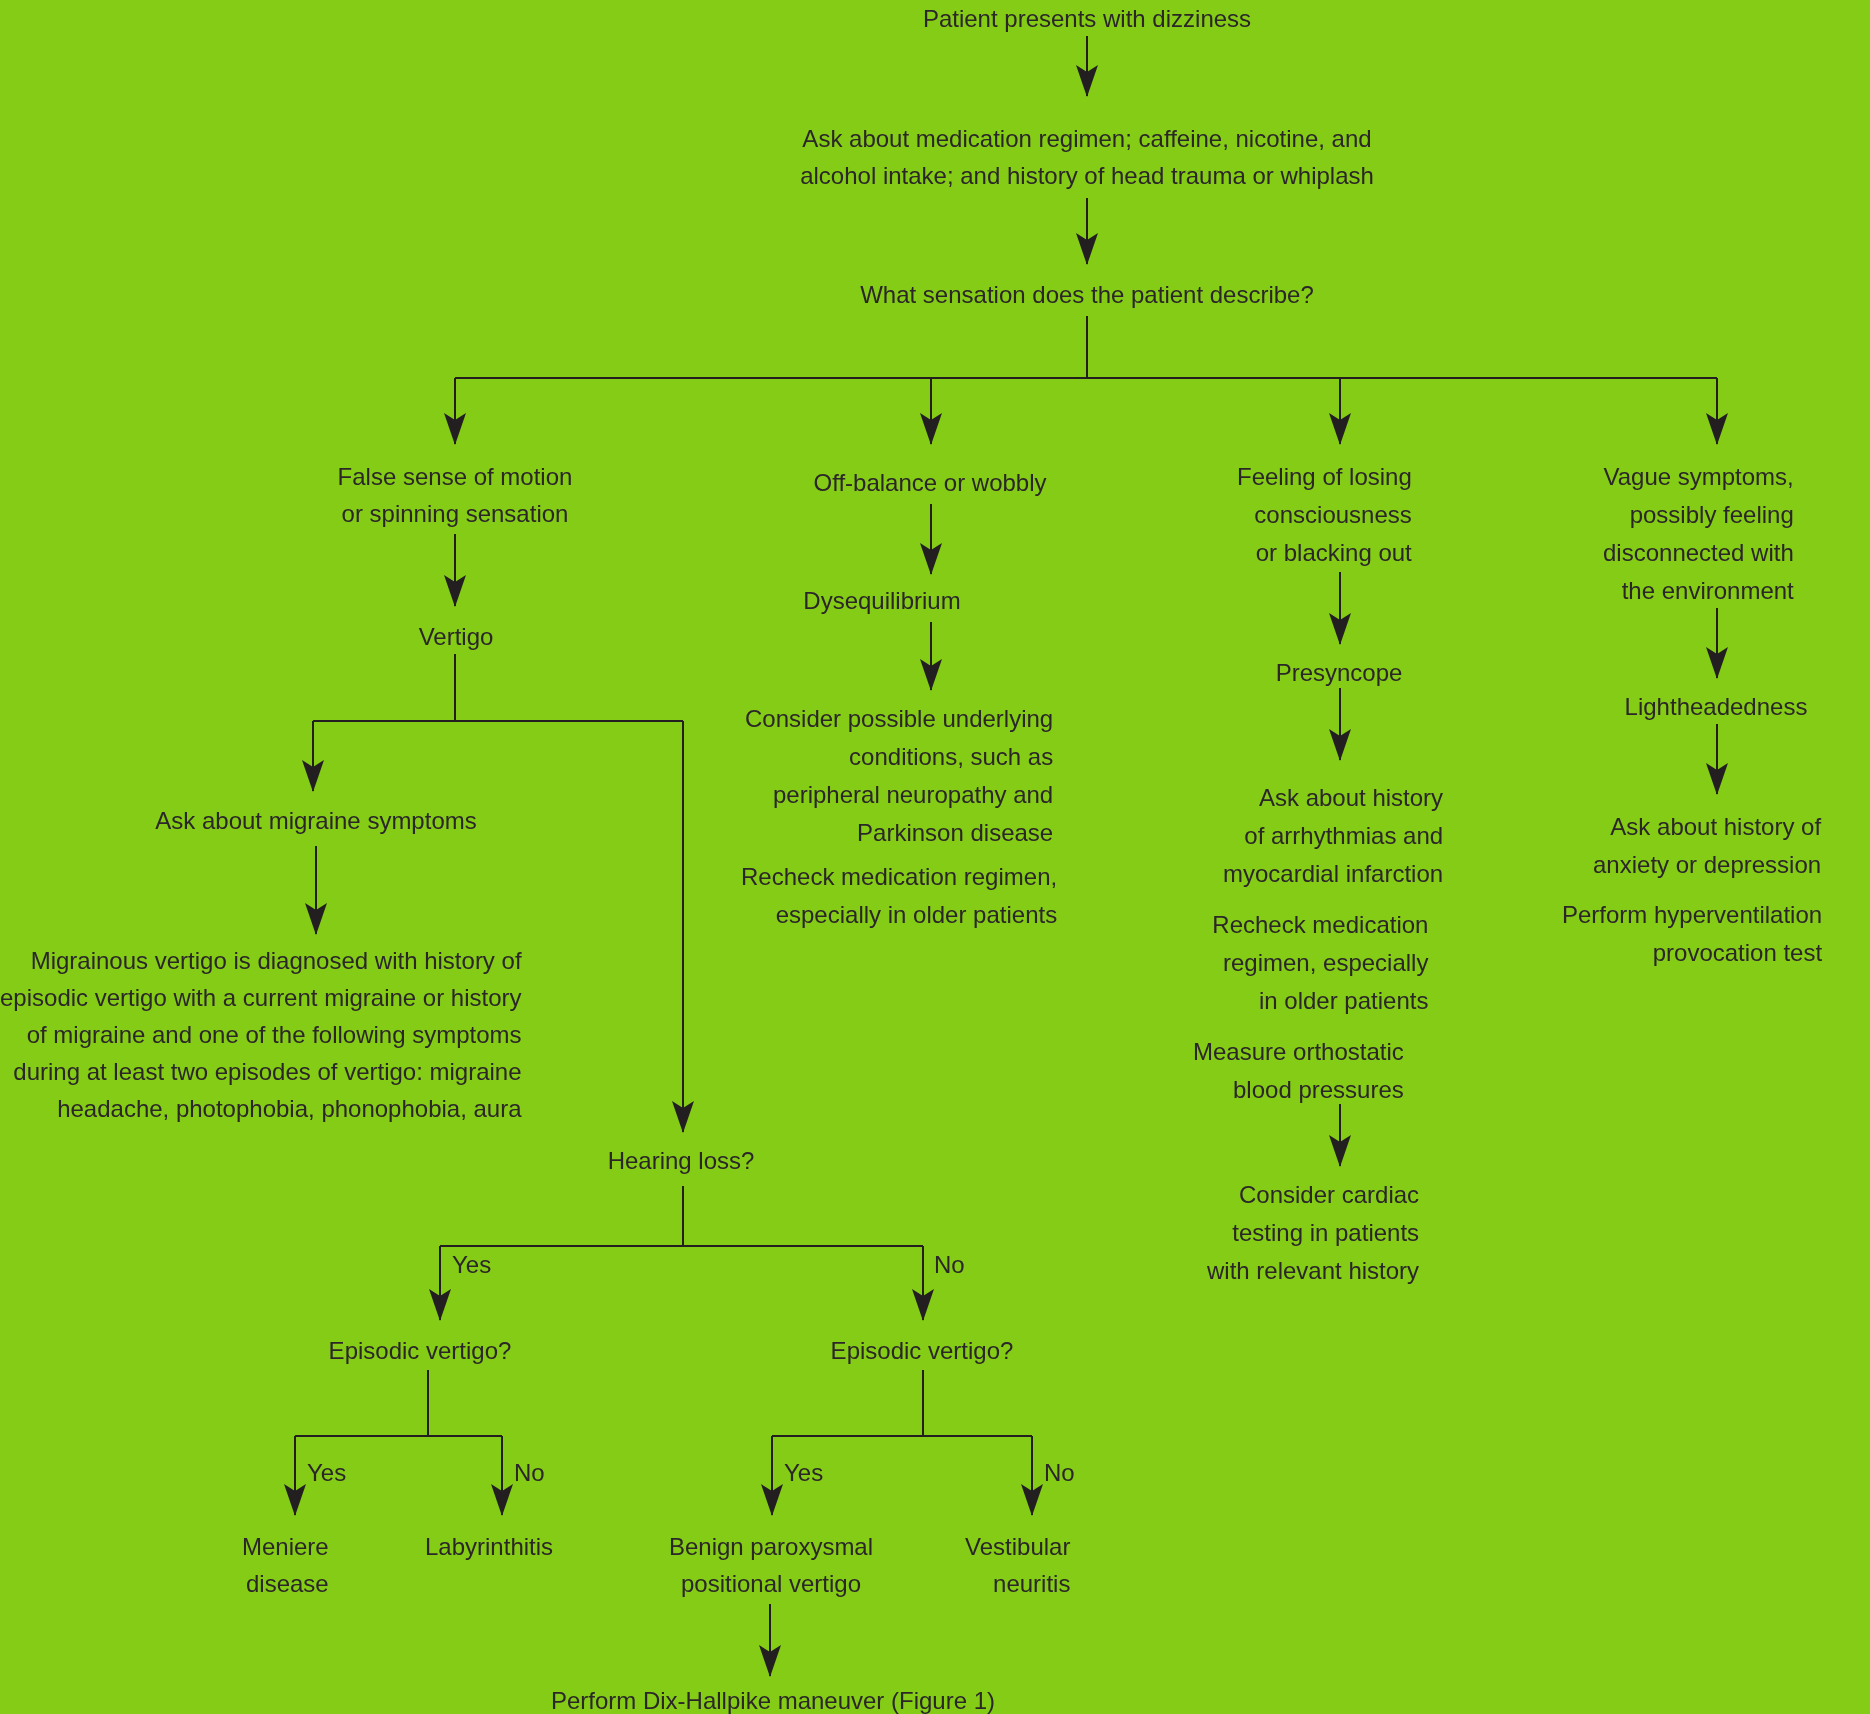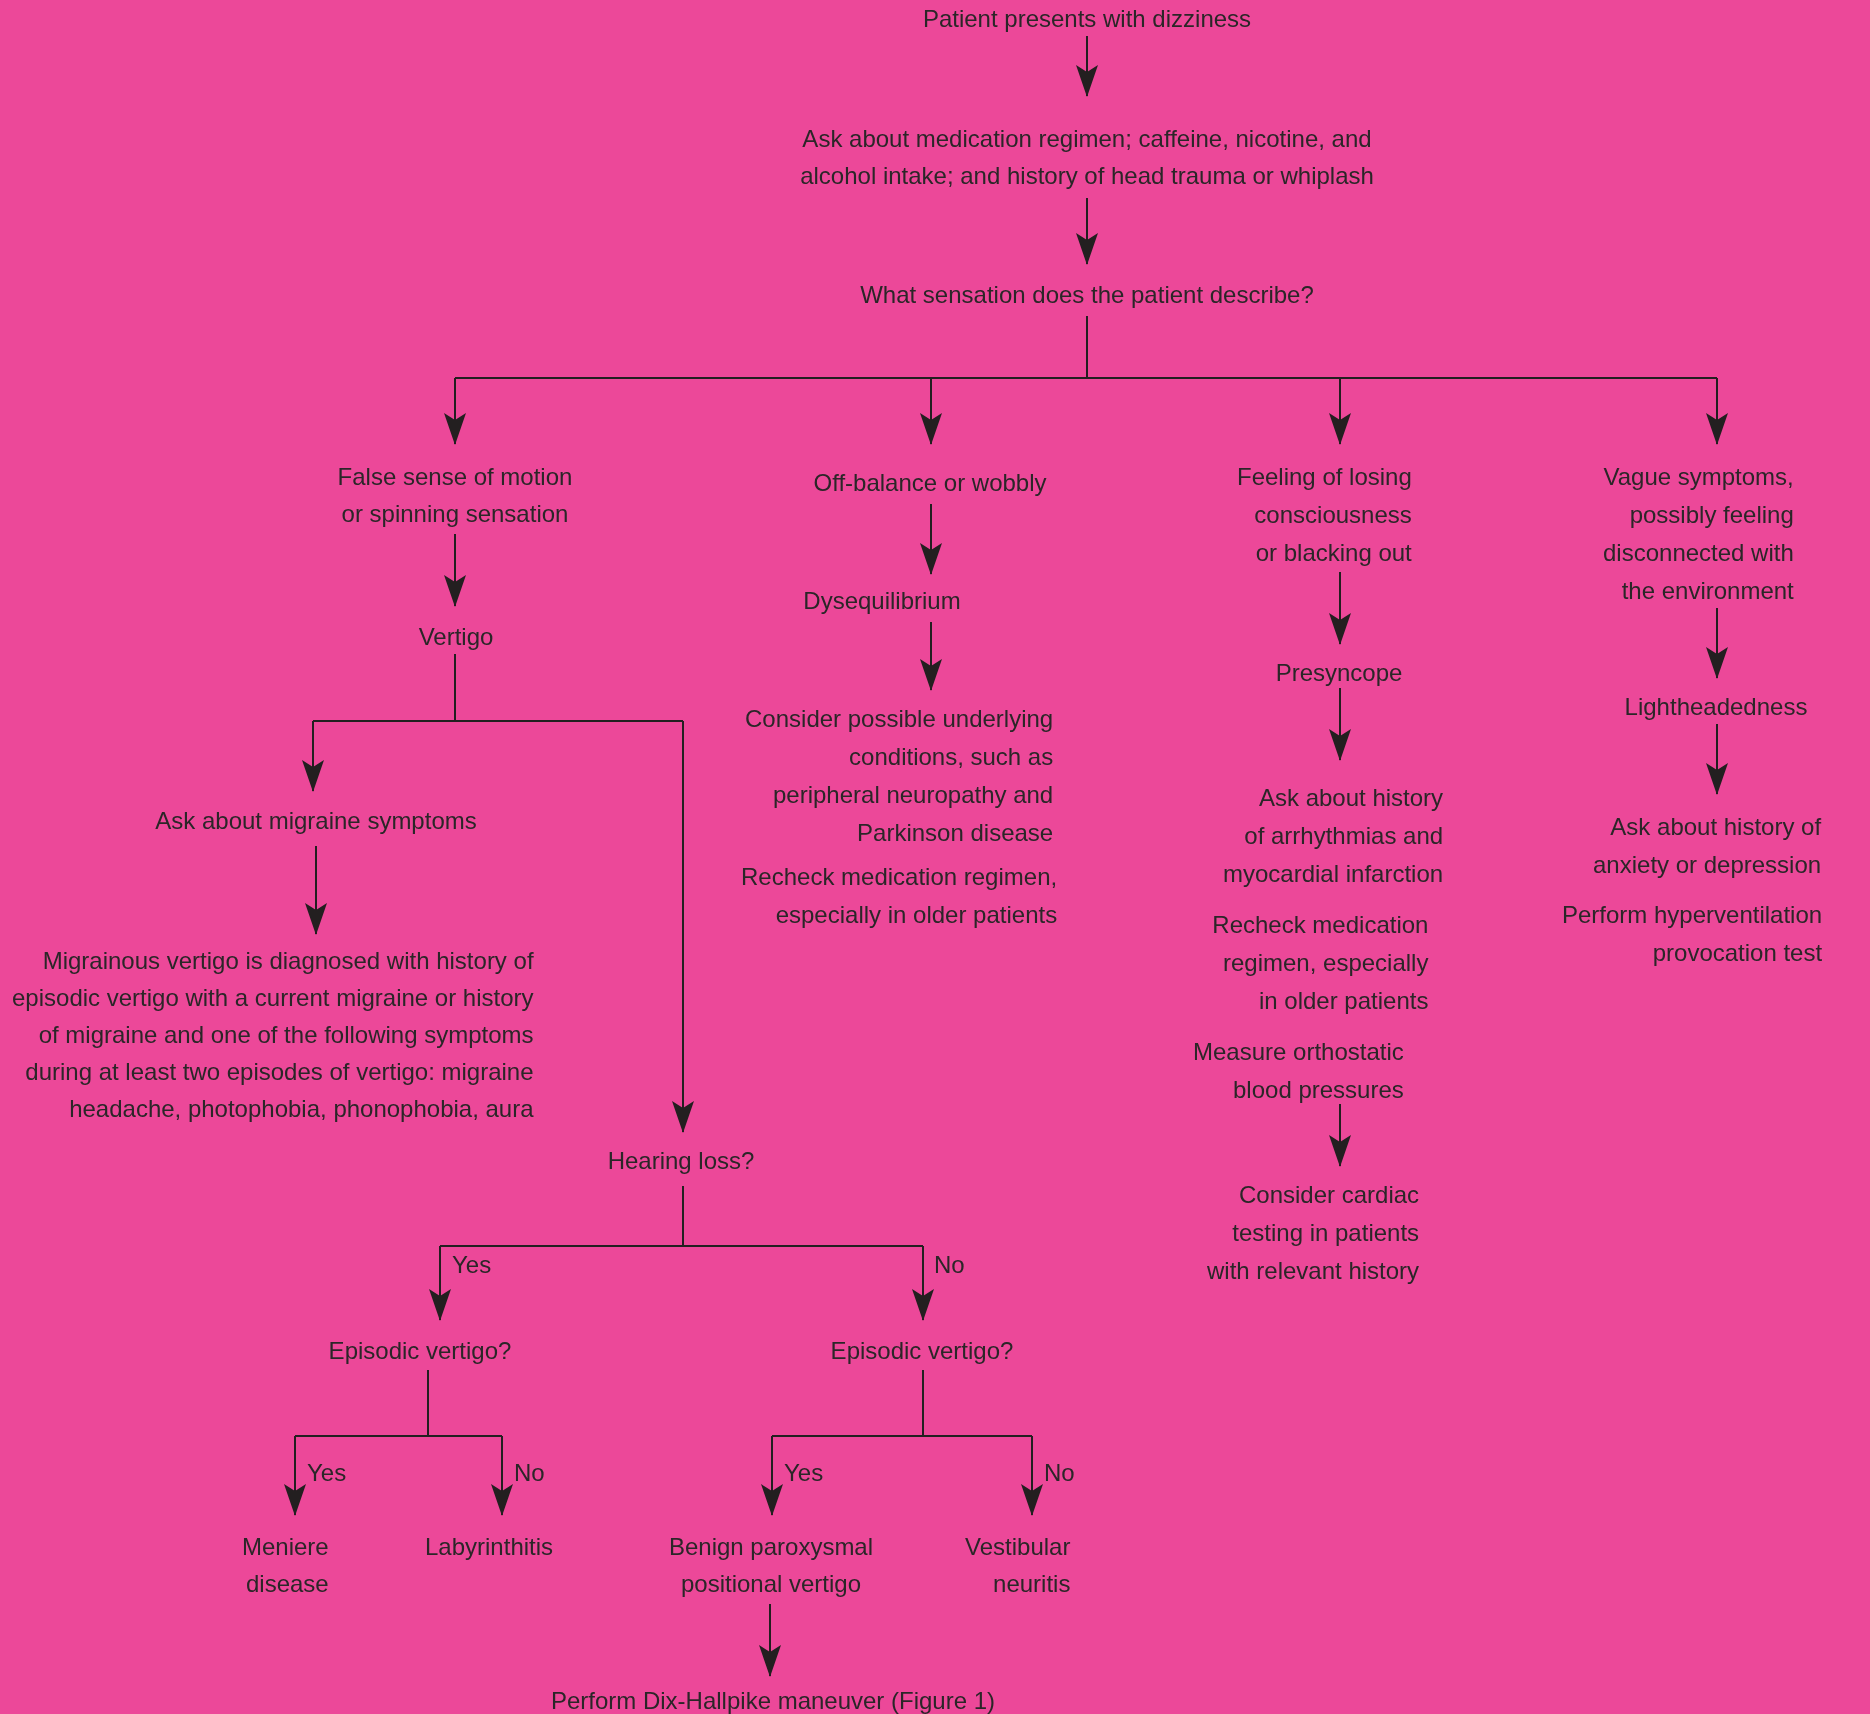--- a/index.html
+++ b/index.html
@@ -1,20 +1,20 @@
 <!DOCTYPE html>
 <html><head>
 <meta charset="utf-8">
 <style>
   html, body { margin: 0; padding: 0; background: #ffffff; }
   #canvas {
     position: relative;
     width: 1870px;
     height: 1714px;
-    background: #ec4899;
+    background: #84cc16;
     font-family: "Liberation Sans", "DejaVu Sans", sans-serif;
     color: #2b2628;
     overflow: hidden;
   }
   #connectors {
     position: absolute;
     left: 0; top: 0;
   }
   .node {
     position: absolute;
@@ -81,21 +81,21 @@
 
   <div class="node c" style="left:1087px; top:0px">Patient presents with dizziness</div>
   <div class="node c" style="left:1087px; top:120px">Ask about medication regimen; caffeine, nicotine, and
 alcohol intake; and history of head trauma or whiplash</div>
   <div class="node c" style="left:1087px; top:276px">What sensation does the patient describe?</div>
 
   <div class="node c" style="left:455px; top:458px">False sense of motion
 or spinning sensation</div>
   <div class="node c" style="left:456px; top:618px">Vertigo</div>
   <div class="node c" style="left:316px; top:802px">Ask about migraine symptoms</div>
-  <div class="node l" style="left:12px;   top:942px">Migrainous vertigo is diagnosed with history of
+  <div class="node l" style="left:0;   top:942px">Migrainous vertigo is diagnosed with history of
 episodic vertigo with a current migraine or history
 of migraine and one of the following symptoms
 during at least two episodes of vertigo: migraine
 headache, photophobia, phonophobia, aura</div>
   <div class="node c" style="left:681px; top:1142px">Hearing loss?</div>
 
   <div class="node l lbl" style="left:452px;  top:1250px">Yes</div>
   <div class="node l lbl" style="left:934px;  top:1250px">No</div>
 
   <div class="node c" style="left:420px; top:1332px">Episodic vertigo?</div>

